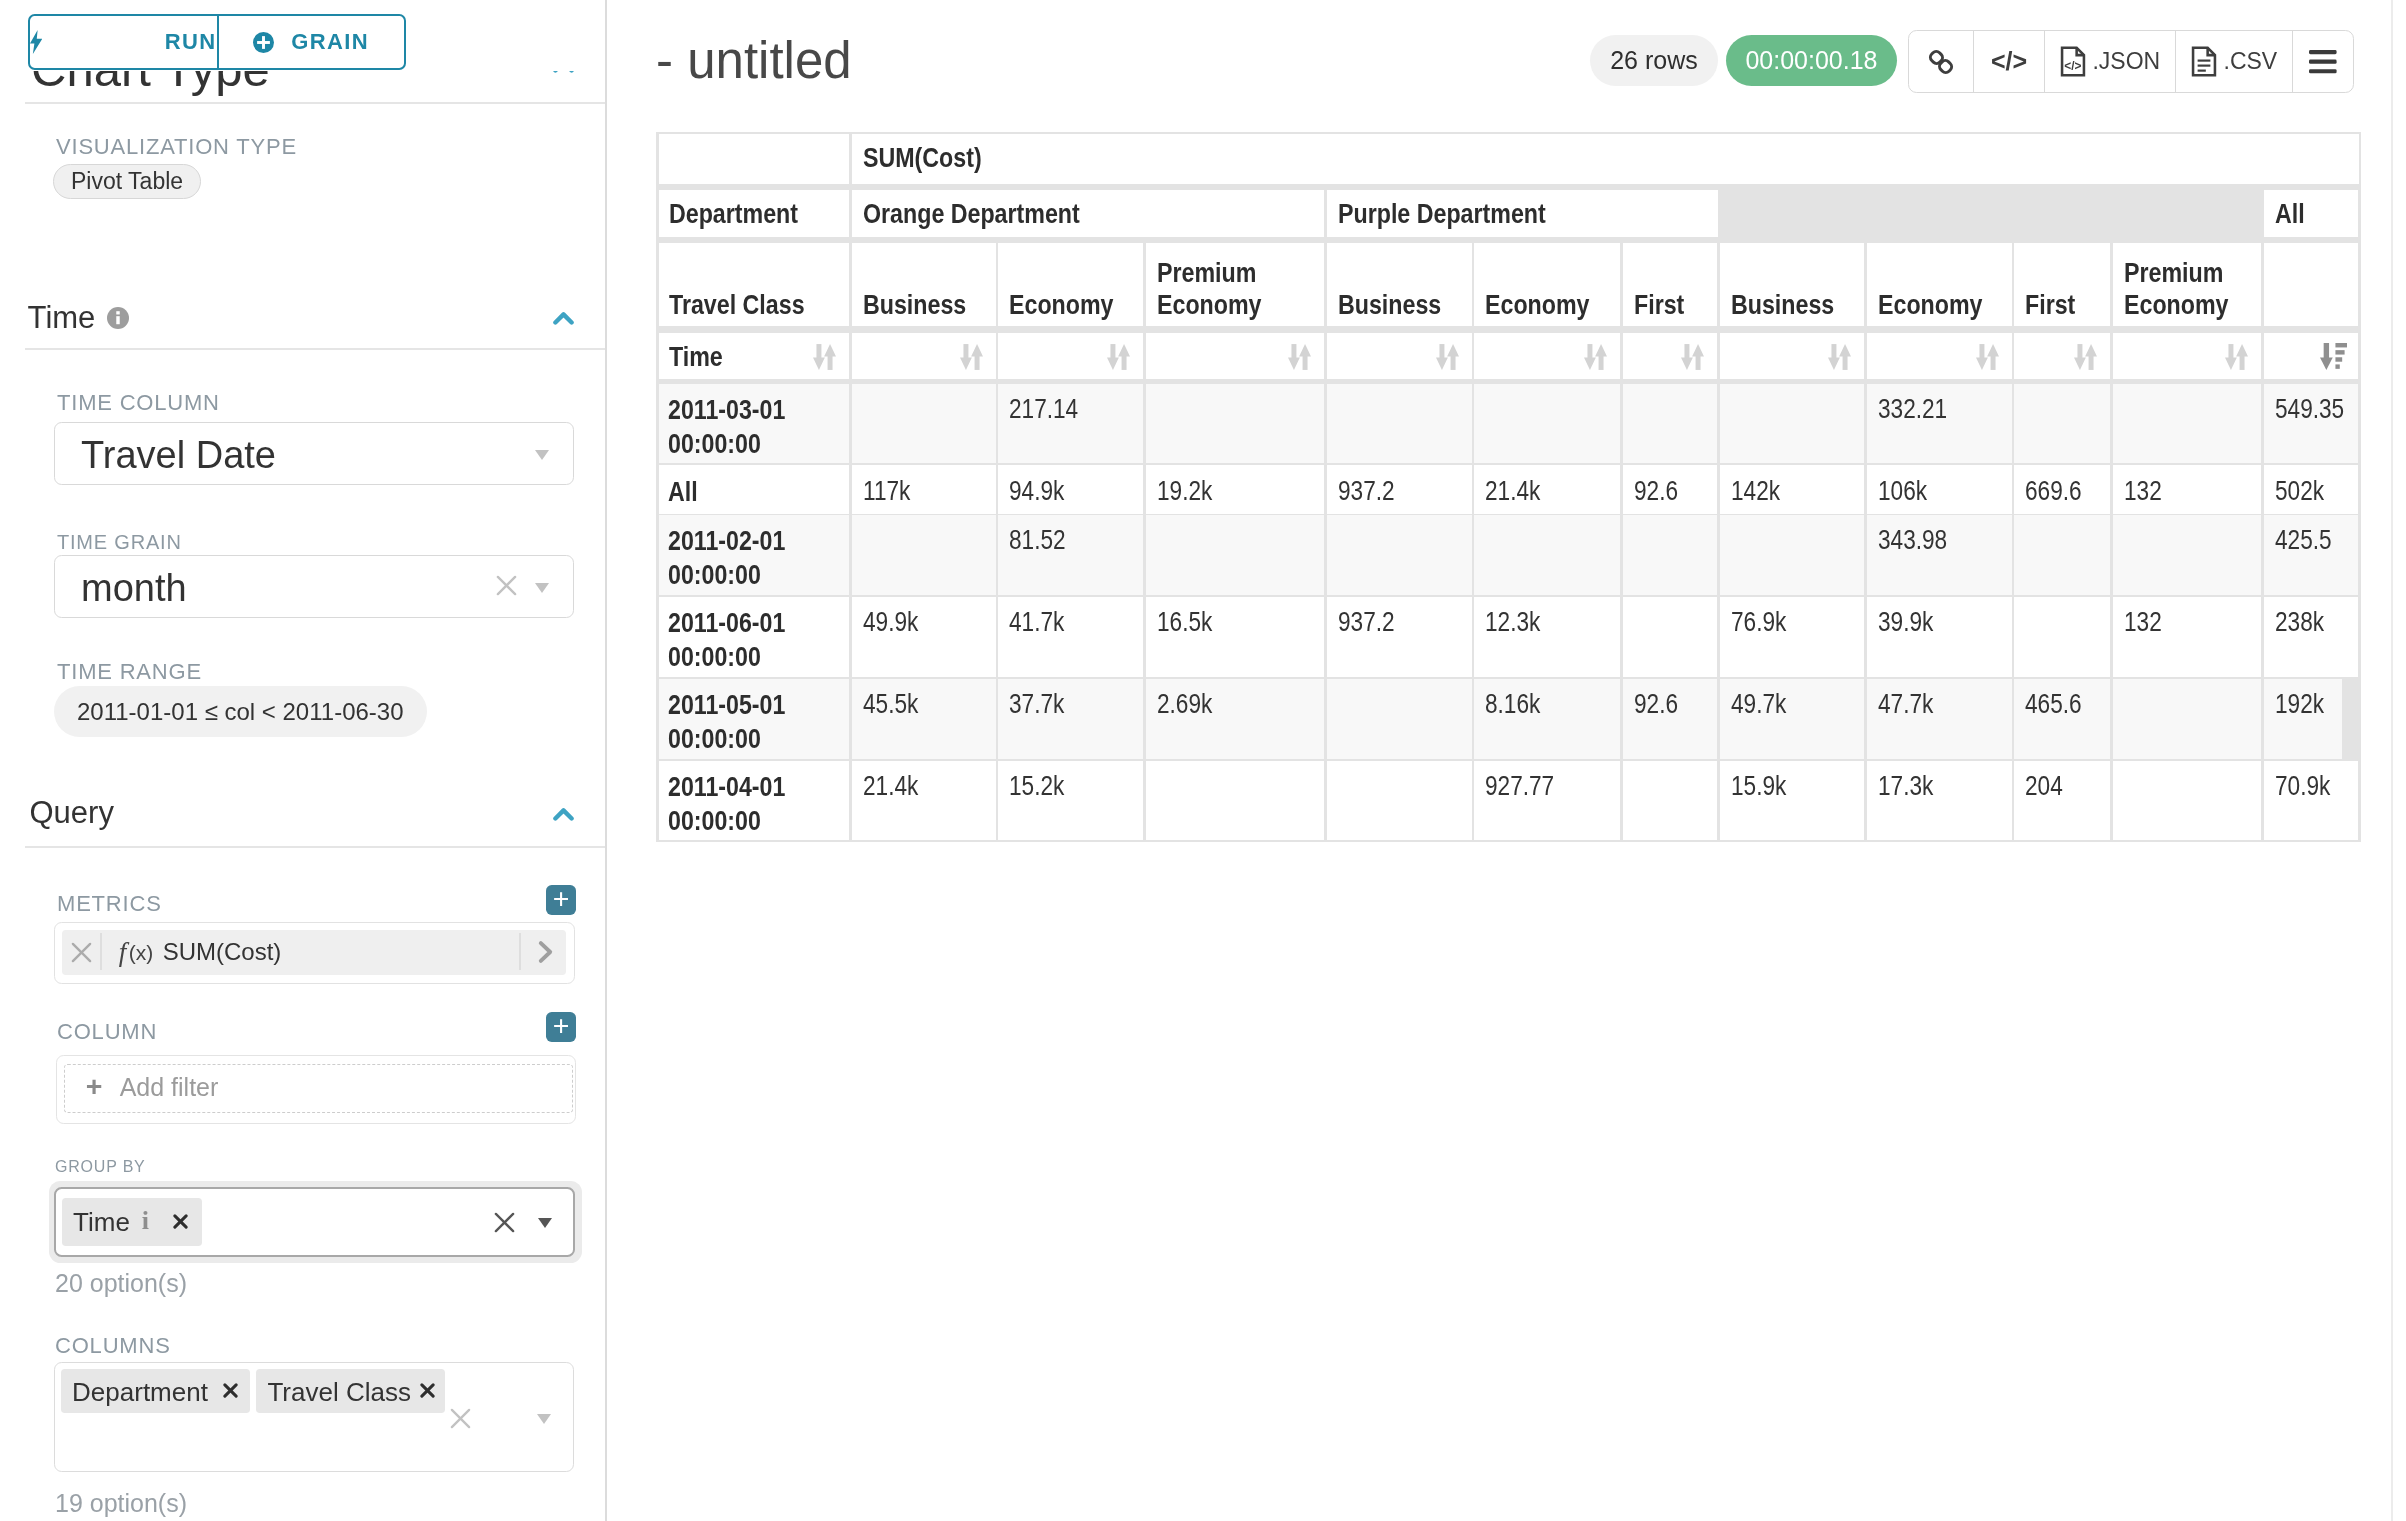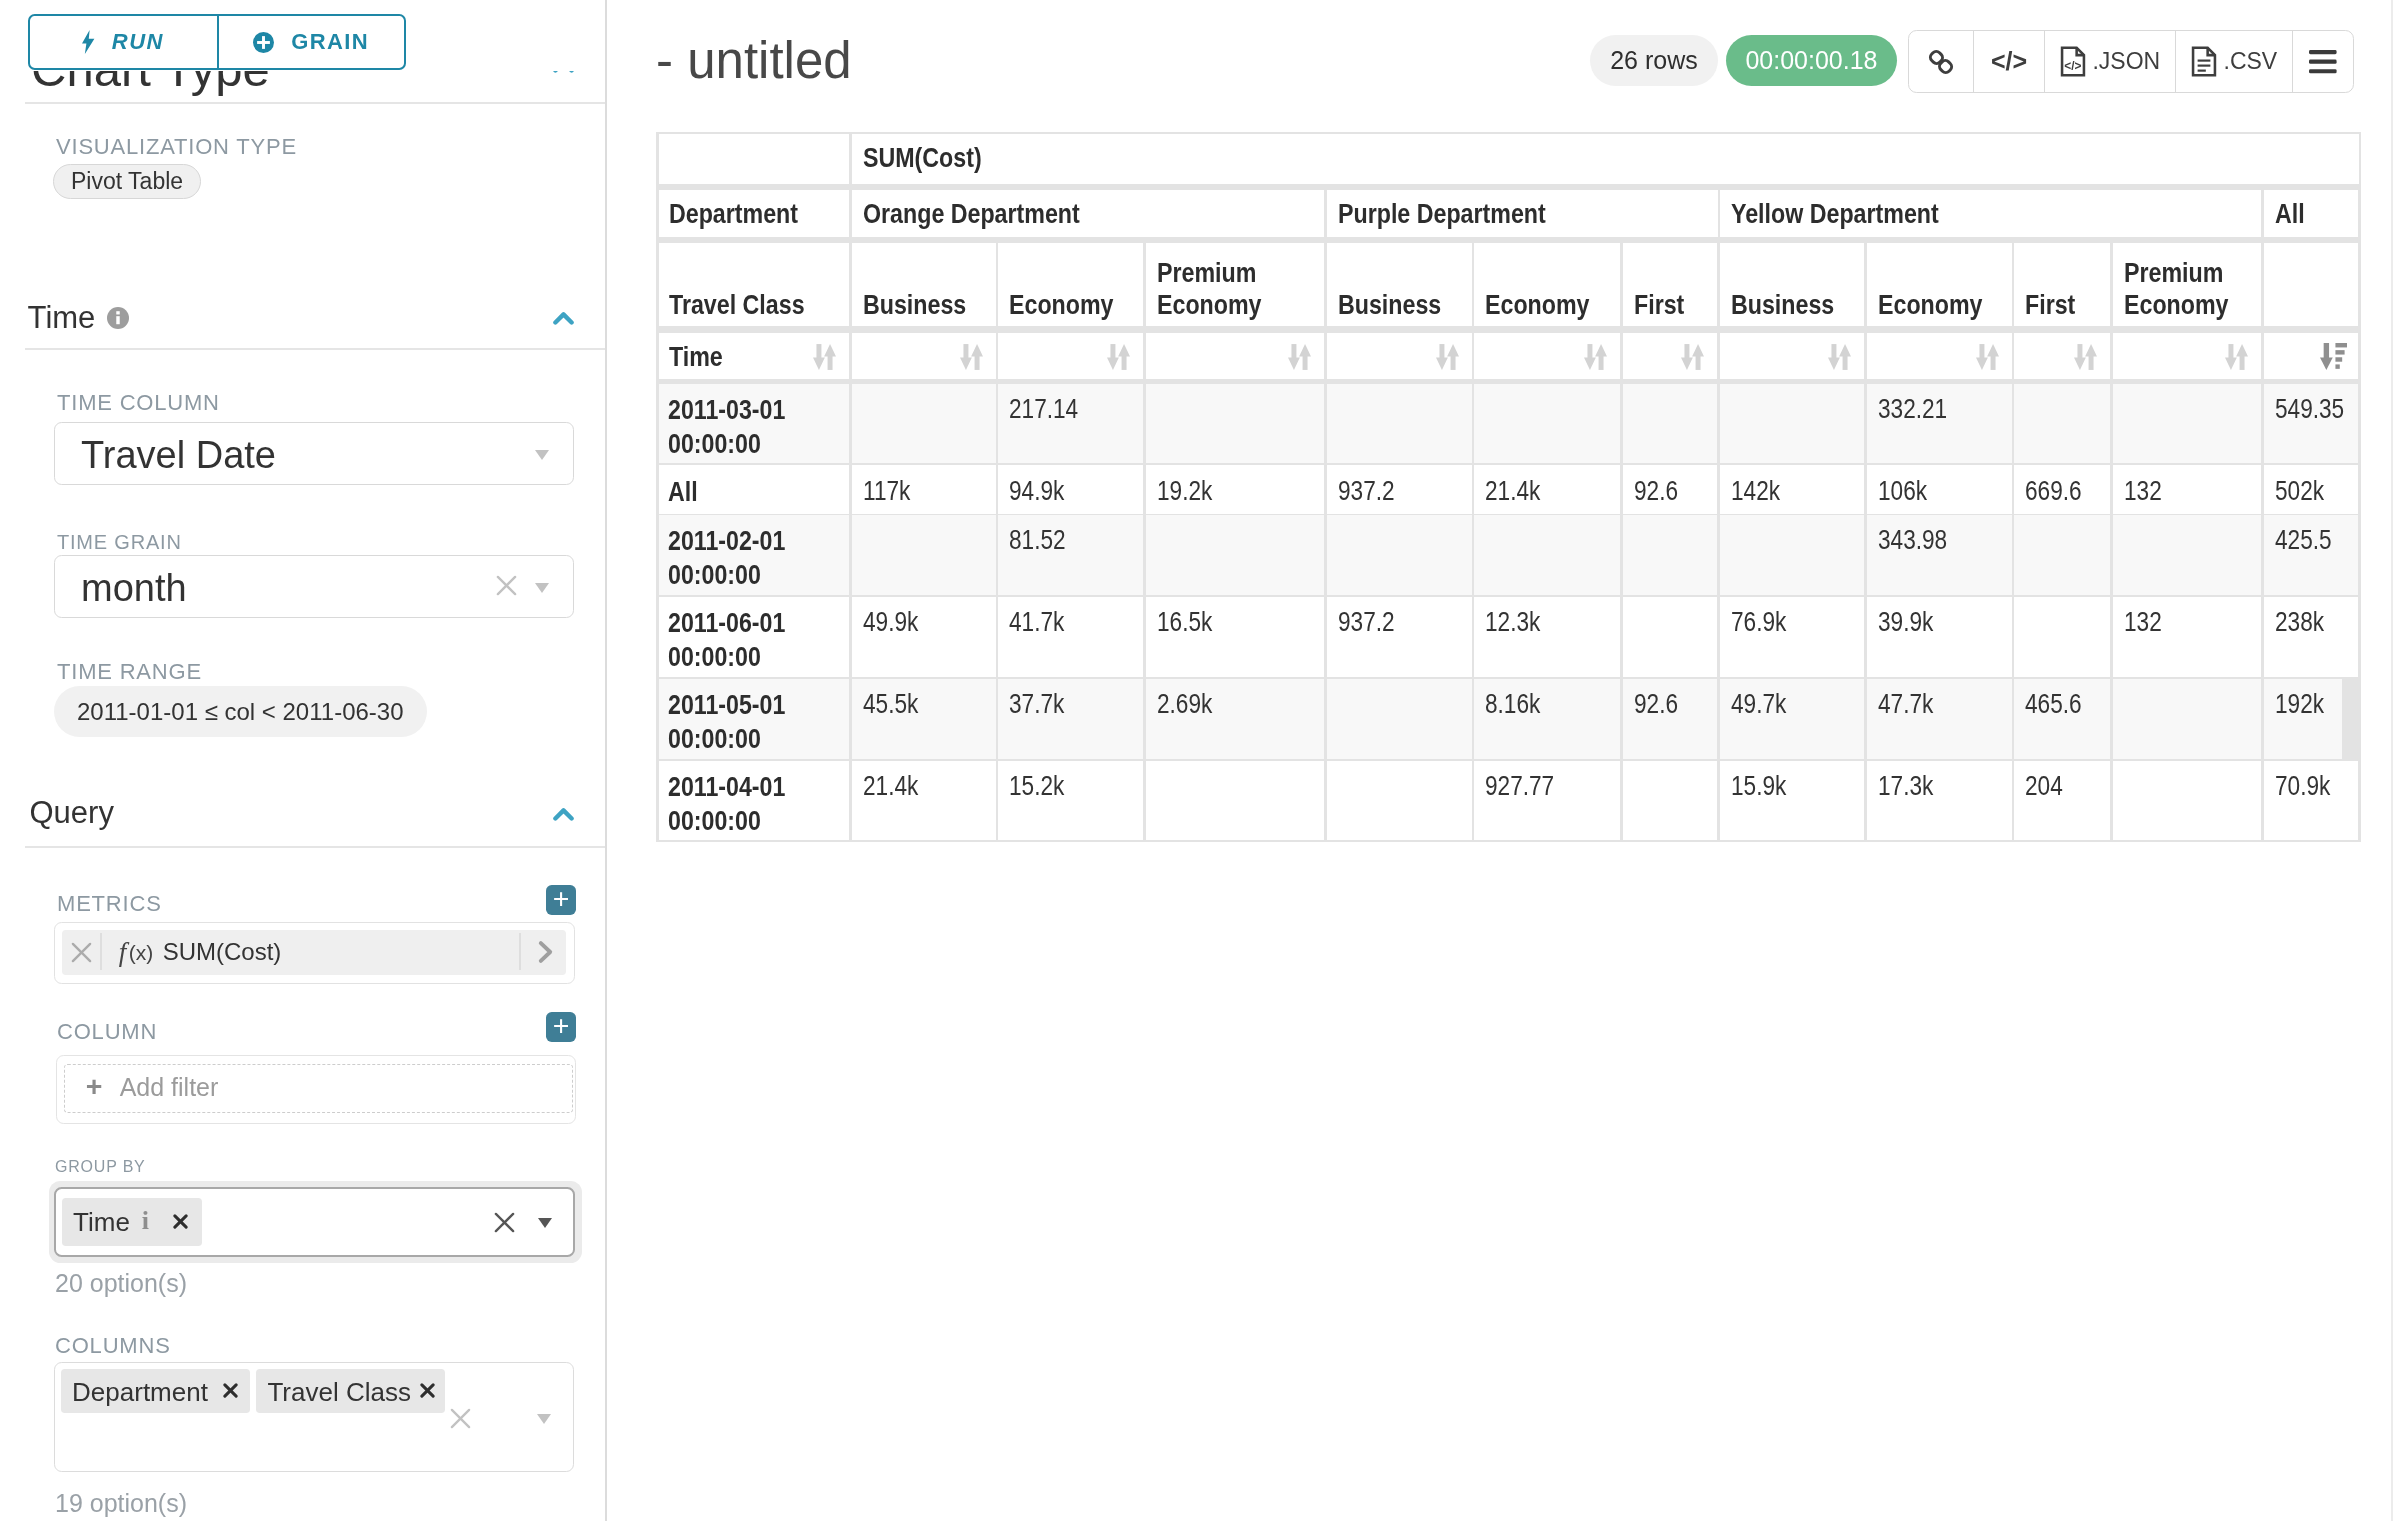--- a/index.html
+++ b/index.html
@@ -8,21 +8,21 @@
 <div style="position:absolute;left:605px;top:0;width:1.9px;height:1522px;background:#dcdcdc;"></div>
 <div style="position:absolute;left:2391px;top:0;width:1.9px;height:1522px;background:#ececec;"></div>
 <div style="position:absolute;font-size:49px;color:#333;left:31px;top:41px;">Chart Type</div>
     <div style="position:absolute;left:553px;top:59px;">
       <svg width="21" height="14.3" viewBox="0 0 22 15" style="display:block">
         <polyline points="2.5,12 11,3.5 19.5,12" fill="none" stroke="#3ea3c3" stroke-width="4.6" stroke-linecap="round" stroke-linejoin="round"></polyline>
       </svg>
     </div>
     <div style="position:absolute;left:0;top:0;width:603px;height:71px;background:#fff;"></div>
     <div style="position:absolute;left:27.6px;top:14.3px;width:374px;height:52px;border:2.5px solid #1e87a6;border-radius:6.7px;display:flex;background:#fff;">
- <div style="flex:0 0 187px;display:flex;align-items:center;justify-content:center;gap:17px;border-right:2.5px solid #1e87a6;font-style:italic;">
+ <div style="flex:0 0 187px;display:flex;align-items:center;justify-content:space-between;gap:17px;border-right:2.5px solid #1e87a6;">
   <svg width="12.4" height="24" viewBox="0 0 13 25">
           <polygon points="8,0 0,14 4.6,14 3,25 13,9 7.1,9" fill="#1e87a6"></polygon>
         </svg>
         <span style="font-size:22px;font-weight:700;letter-spacing:1.4px;color:#1e87a6;">RUN</span>
       </div>
  <div style="flex:1;display:flex;align-items:center;justify-content:center;gap:17px;">
   <svg width="21" height="21" viewBox="0 0 23 23">
           <circle cx="11.5" cy="11.5" r="11.5" fill="#1e87a6"></circle>
           <rect x="4.5" y="9.9" width="14" height="3.2" fill="#fff"></rect>
           <rect x="9.9" y="4.5" width="3.2" height="14" fill="#fff"></rect>
@@ -211,23 +211,20 @@
       </div>
       <div style="position:absolute;left:2.9px;top:58px;width:190px;height:47px;background:#ffffff;">
         <span style="position:absolute;font-size:27px;font-weight:600;color:#2d2d2d;white-space:nowrap;transform:scaleX(0.86);transform-origin:0 50%;left:10.5px;top:8.6px;">Department</span>
       </div>
       <div style="position:absolute;left:196px;top:58px;width:472px;height:47px;background:#ffffff;">
         <span style="position:absolute;font-size:27px;font-weight:600;color:#2d2d2d;white-space:nowrap;transform:scaleX(0.86);transform-origin:0 50%;left:10.5px;top:8.6px;">Orange Department</span>
       </div>
       <div style="position:absolute;left:671px;top:58px;width:391px;height:47px;background:#ffffff;">
         <span style="position:absolute;font-size:27px;font-weight:600;color:#2d2d2d;white-space:nowrap;transform:scaleX(0.86);transform-origin:0 50%;left:10.5px;top:8.6px;">Purple Department</span>
       </div>
-      <div style="position:absolute;left:1064px;top:58px;width:541px;height:47px;background:#ffffff;">
-        <span style="position:absolute;font-size:27px;font-weight:600;color:#2d2d2d;white-space:nowrap;transform:scaleX(0.86);transform-origin:0 50%;left:10.5px;top:8.6px;">Yellow Department</span>
-      </div>
       <div style="position:absolute;left:1608px;top:58px;width:94px;height:47px;background:#ffffff;">
         <span style="position:absolute;font-size:27px;font-weight:600;color:#2d2d2d;white-space:nowrap;transform:scaleX(0.86);transform-origin:0 50%;left:10.5px;top:8.6px;">All</span>
       </div>
       <div style="position:absolute;left:2.9px;top:111px;width:190px;height:83px;background:#ffffff;">
         <span style="position:absolute;font-size:27px;font-weight:600;color:#2d2d2d;line-height:32px;transform:scaleX(0.86);transform-origin:0 100%;left:10.5px;bottom:4.8px;width:199px;">Travel Class</span>
       </div>
       <div style="position:absolute;left:196px;top:111px;width:144px;height:83px;background:#ffffff;">
         <span style="position:absolute;font-size:27px;font-weight:600;color:#2d2d2d;line-height:32px;transform:scaleX(0.86);transform-origin:0 100%;left:10.5px;bottom:4.8px;width:145px;">Business</span>
       </div>
       <div style="position:absolute;left:342px;top:111px;width:145px;height:83px;background:#ffffff;">

